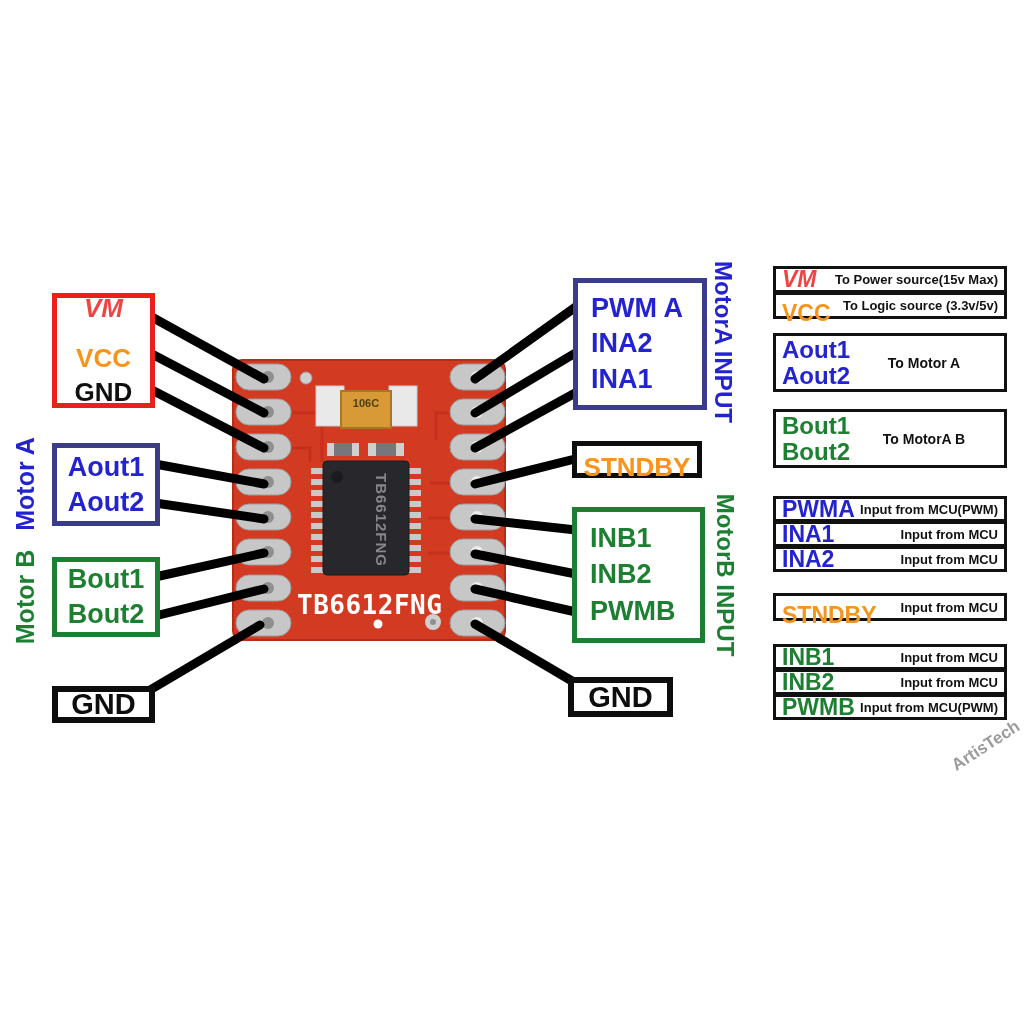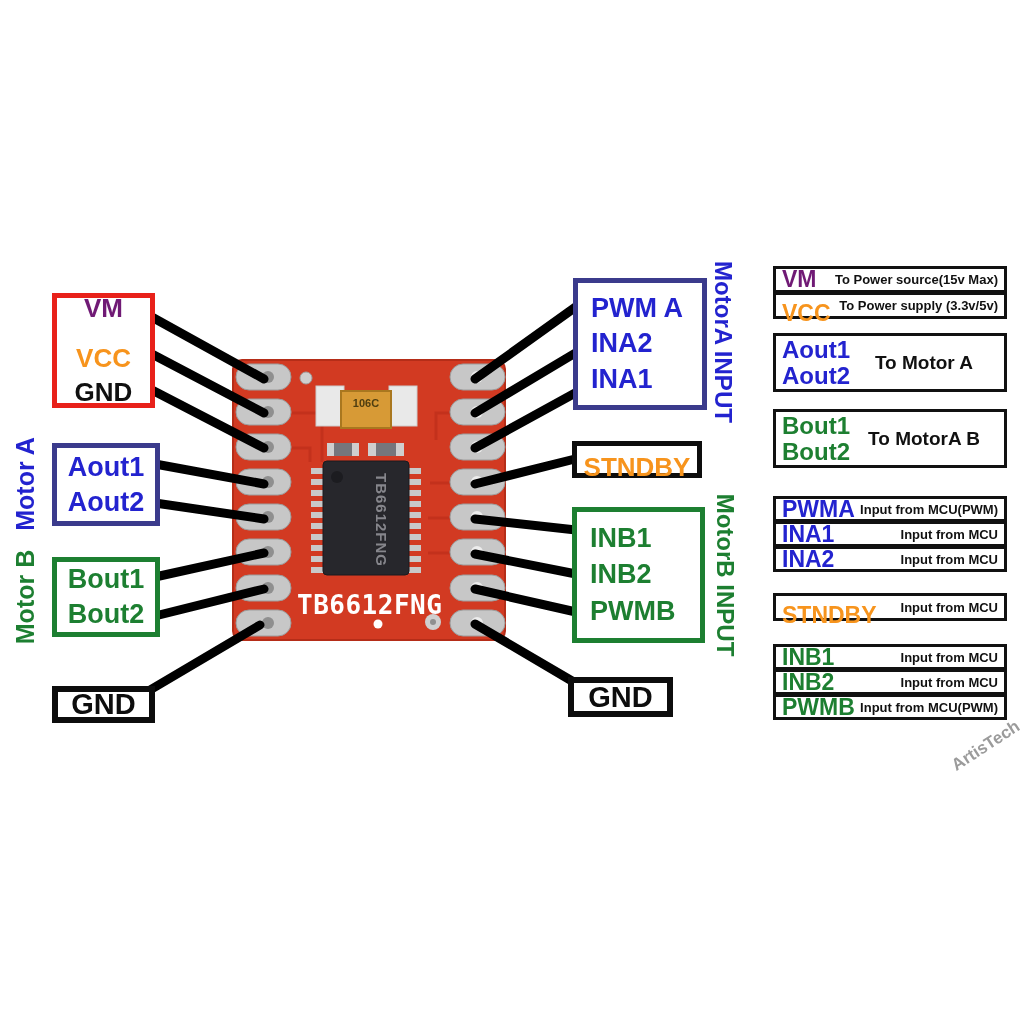--- a/index.html
+++ b/index.html
@@ -1,21 +1,21 @@
 <!DOCTYPE html>
 <html><head>
 <meta charset="utf-8">
 <style>
   html,body{margin:0;padding:0;background:#fff;}
   #canvas{
     position:relative;width:1024px;height:1024px;background:#ffffff;overflow:hidden;
     font-family:"Liberation Sans",sans-serif;font-weight:bold;
   }
   #art{position:absolute;left:0;top:0;}
-  .c-red{color:#701a75;}
+  .c-red{color:#ef4444;font-style:italic;}
   .c-orange{color:#f7941d;margin-top:16px;}
   .c-blue{color:#2323cf;}
   .c-green{color:#1d7f31;}
   .c-black{color:#101010;}
   .box{position:absolute;background:#ffffff;box-sizing:border-box;}
   
   .power-box{left:52px;top:293px;width:103px;height:115px;border:5px solid #e8211a;
     display:flex;flex-direction:column;align-items:center;justify-content:center;gap:3px;font-size:26px;}
   .aout-box{left:52px;top:443px;width:108px;height:83px;border:5px solid #3b3b8c;
     display:flex;flex-direction:column;align-items:center;justify-content:center;gap:4px;font-size:27px;}
@@ -36,21 +36,21 @@
   .vlabel.ccw{transform:translate(-50%,-50%) rotate(-90deg);}
   .vlabel.cw{transform:translate(-50%,-50%) rotate(90deg);}
   
   .lg-row{position:absolute;left:773px;width:234px;border:3px solid #111;background:#fff;
     display:flex;align-items:center;justify-content:space-between;padding:0 6px;box-sizing:border-box;}
   .lg-name{font-size:23px;line-height:1;}
   .lg-desc{font-size:13px;color:#111;}
   .lg-motor{position:absolute;left:773px;width:234px;border:3px solid #111;background:#fff;
     display:flex;align-items:center;box-sizing:border-box;padding:0 6px;}
   .lg-mnames{display:flex;flex-direction:column;font-size:24px;line-height:26px;}
-  .lg-mdesc{flex:1;text-align:center;font-size:19px;color:#111;}
+  .lg-mdesc{flex:1;text-align:center;font-size:14px;color:#111;}
   .watermark{position:absolute;left:986px;top:746px;transform:translate(-50%,-50%) rotate(-33deg);
     color:#9b9b9b;font-size:17px;}
   .sk-text{font-family:"DejaVu Sans Mono",monospace;font-weight:bold;}
 </style>
 </head>
 <body>
 
 <div id="canvas">
 
   <svg id="art" width="1024" height="1024" viewBox="0 0 1024 1024">
@@ -220,21 +220,21 @@
   <div class="box gnd-box gnd-right">
     <span>GND</span>
   </div>
 
   <div class="lg-row" style="top:266px;height:27px;">
     <span class="lg-name c-red">VM</span>
     <span class="lg-desc">To Power source(15v Max)</span>
   </div>
   <div class="lg-row" style="top:292px;height:27px;">
     <span class="lg-name c-orange">VCC</span>
-    <span class="lg-desc">To Power supply (3.3v/5v)</span>
+    <span class="lg-desc">To Logic source (3.3v/5v)</span>
   </div>
 
   <div class="lg-motor" style="top:333px;height:59px;">
     <div class="lg-mnames c-blue">
       <span>Aout1</span>
       <span>Aout2</span>
     </div>
     <div class="lg-mdesc">To Motor A</div>
   </div>
 

